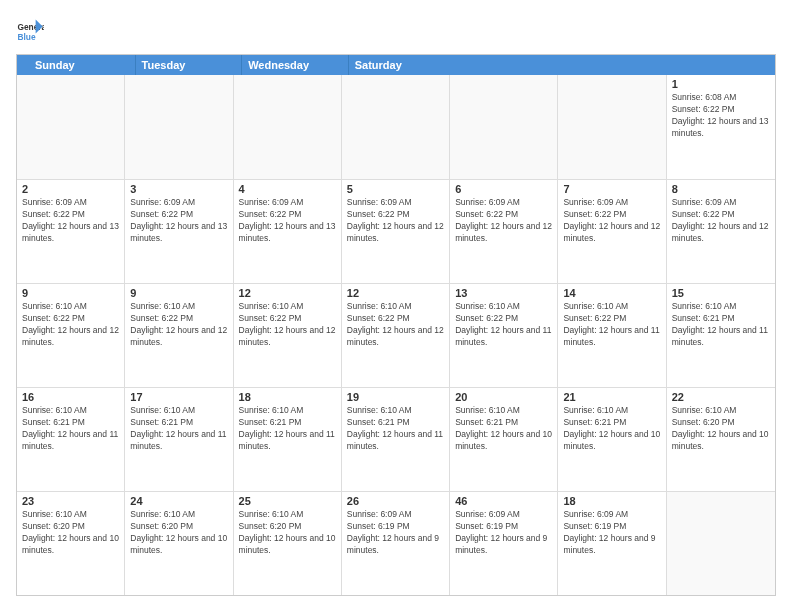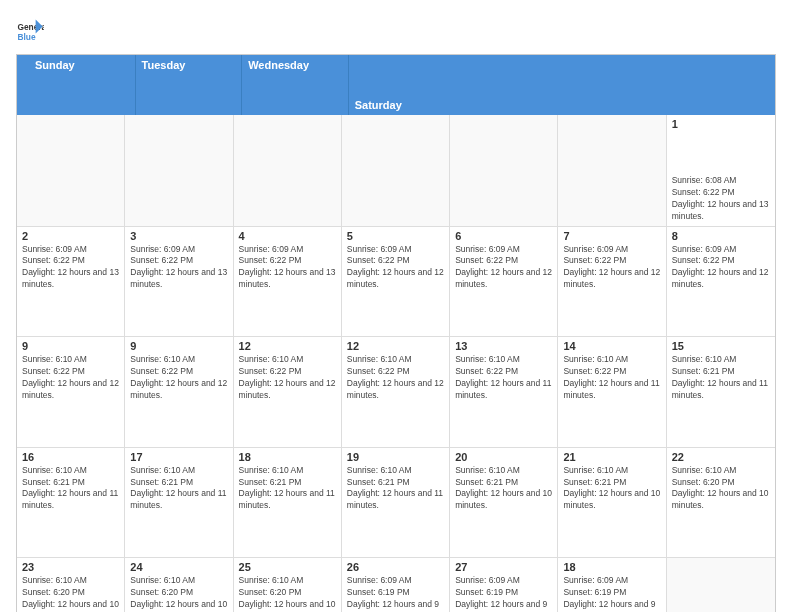--- a/index.html
+++ b/index.html
@@ -57,21 +57,21 @@
       padding-left: 12px;
     }
     .cal-header-cell {
       color: #fff;
       font-size: 11px;
       font-weight: bold;
       padding: 4px 6px;
       text-align: left;
       border-right: 1px solid #3a7fc1;
     }
-    .cal-header-cell:last-child { border-right: none; margin-top: 40px; }
+    .cal-header-cell:last-child { border-right: none; }
     .cal-body {
       flex: 1;
       display: grid;
       grid-template-rows: repeat(5, 1fr);
     }
     .cal-row {
       display: grid;
       grid-template-columns: repeat(7, 1fr);
       border-top: 1px solid #ddd;
     }
@@ -131,21 +131,21 @@
     <div class="cal-body">
     <div class="cal-row">
           <div class="cal-cell empty"></div>
           <div class="cal-cell empty"></div>
           <div class="cal-cell empty"></div>
           <div class="cal-cell empty"></div>
           <div class="cal-cell empty"></div>
           <div class="cal-cell empty"></div>
           <div class="cal-cell">
             <div class="day-number">1</div>
-            <div class="day-info" style="white-space: pre-line; margin-top: 43px;">Sunrise: 6:08 AM
+            <div class="day-info" style="white-space: pre-line;">Sunrise: 6:08 AM
 Sunset: 6:22 PM
 Daylight: 12 hours and 13 minutes.</div>
           </div>
         </div>
         <div class="cal-row">
           <div class="cal-cell">
             <div class="day-number">2</div>
             <div class="day-info" style="white-space: pre-line;">Sunrise: 6:09 AM
 Sunset: 6:22 PM
 Daylight: 12 hours and 13 minutes.</div>
@@ -294,21 +294,21 @@
 Sunset: 6:20 PM
 Daylight: 12 hours and 10 minutes.</div>
           </div>
           <div class="cal-cell">
             <div class="day-number">26</div>
             <div class="day-info" style="white-space: pre-line;">Sunrise: 6:09 AM
 Sunset: 6:19 PM
 Daylight: 12 hours and 9 minutes.</div>
           </div>
           <div class="cal-cell">
-            <div class="day-number">27</div>
+            <div class="day-number">46</div>
             <div class="day-info" style="white-space: pre-line;">Sunrise: 6:09 AM
 Sunset: 6:19 PM
 Daylight: 12 hours and 9 minutes.</div>
           </div>
           <div class="cal-cell">
             <div class="day-number">18</div>
             <div class="day-info" style="white-space: pre-line;">Sunrise: 6:09 AM
 Sunset: 6:19 PM
 Daylight: 12 hours and 9 minutes.</div>
           </div>

